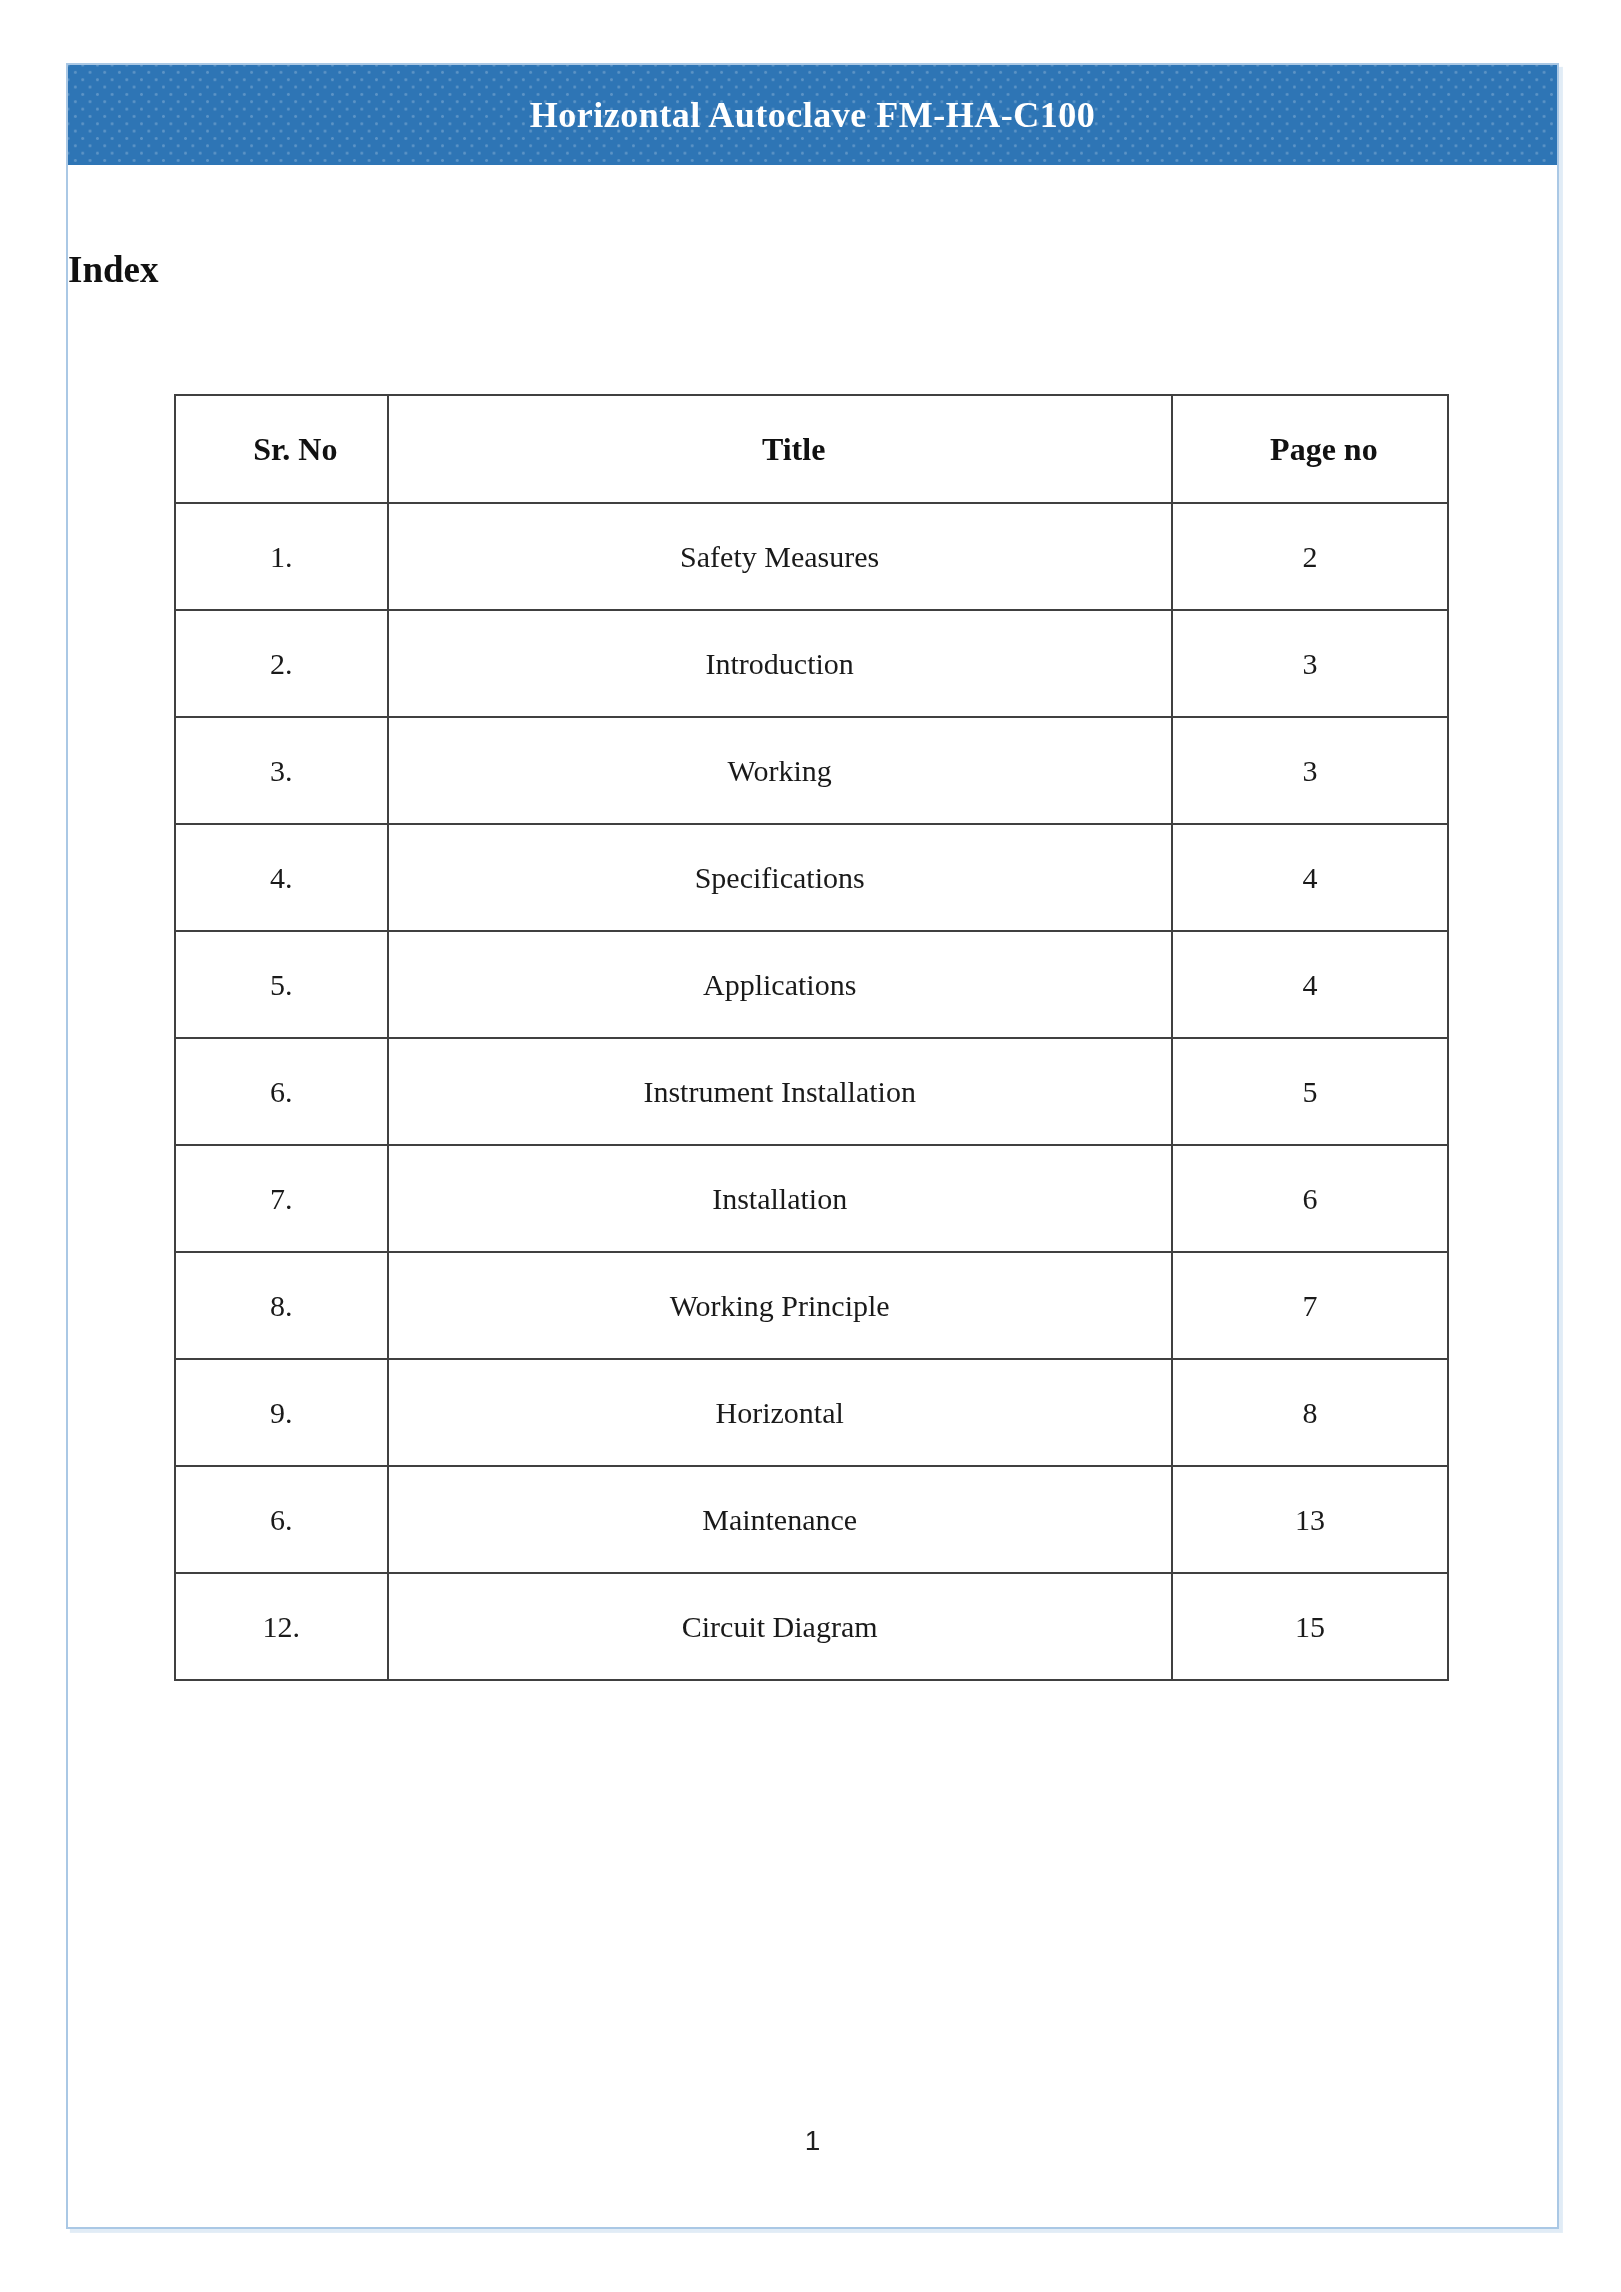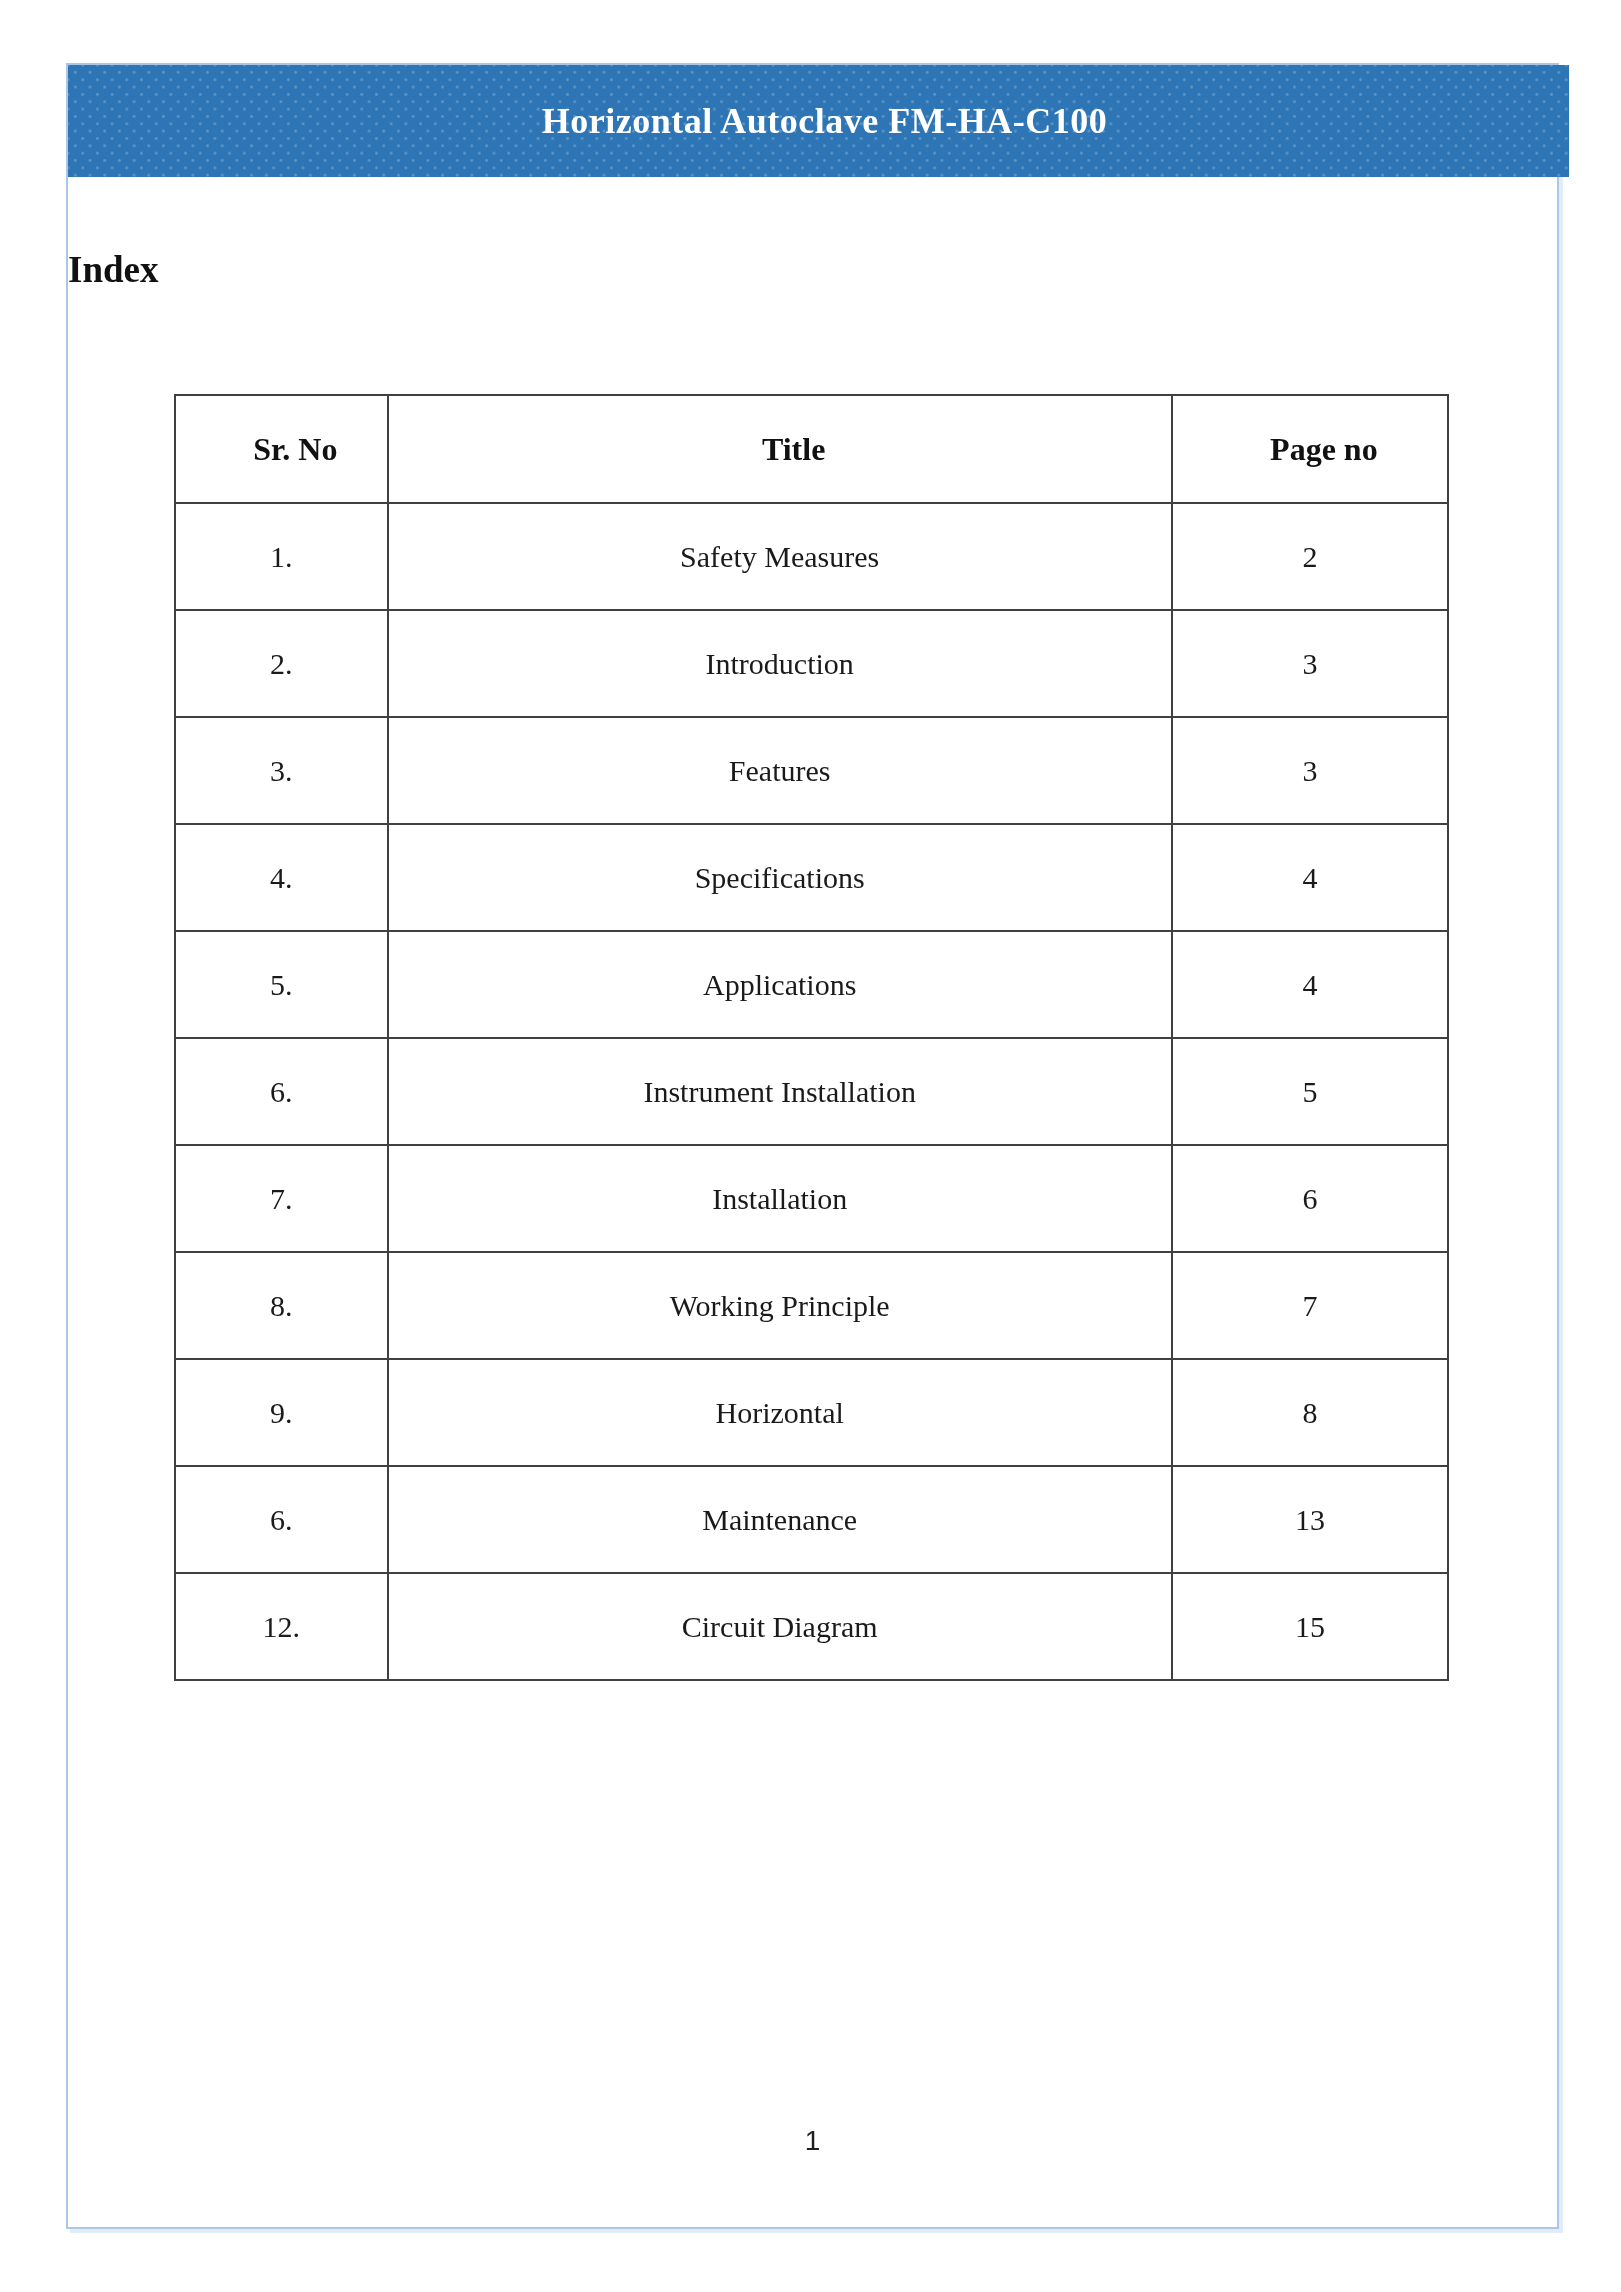--- a/index.html
+++ b/index.html
@@ -24,31 +24,30 @@
     box-sizing: border-box;
     background: #ffffff;
     border: 2.9px solid var(--frame-border, #aac8e5);
     box-shadow: 3.9px 3.9px 0 rgba(170, 200, 229, 0.35);
   }
   .header-bar {
     position: absolute;
     left: 0;
     top: 0;
     width: 100%;
-    height: 112px;
+    height: 100px;
     background-color: var(--header-bg, #2e75b5);
     background-image:
       radial-gradient(rgba(255,255,255,0.22) 1.3px, transparent 1.5px),
       radial-gradient(rgba(255,255,255,0.22) 1.3px, transparent 1.5px);
     background-size: 14.7px 14.7px;
     background-position: 0 0, 7.4px 7.4px;
     display: flex;
     align-items: center;
     justify-content: center;
-    padding-left: 12px;
   }
   .header-title {
     color: #ffffff;
     font-weight: bold;
     font-size: 36px;
     letter-spacing: 0.5px;
   }
   .index-title {
     position: absolute;
     left: 0;
@@ -129,21 +128,21 @@
           <td>Safety Measures</td>
           <td>2</td>
         </tr>
         <tr>
           <td>2.</td>
           <td>Introduction</td>
           <td>3</td>
         </tr>
         <tr>
           <td>3.</td>
-          <td>Features</td>
+          <td>Working</td>
           <td>3</td>
         </tr>
         <tr>
           <td>4.</td>
           <td>Specifications</td>
           <td>4</td>
         </tr>
         <tr>
           <td>5.</td>
           <td>Applications</td>

